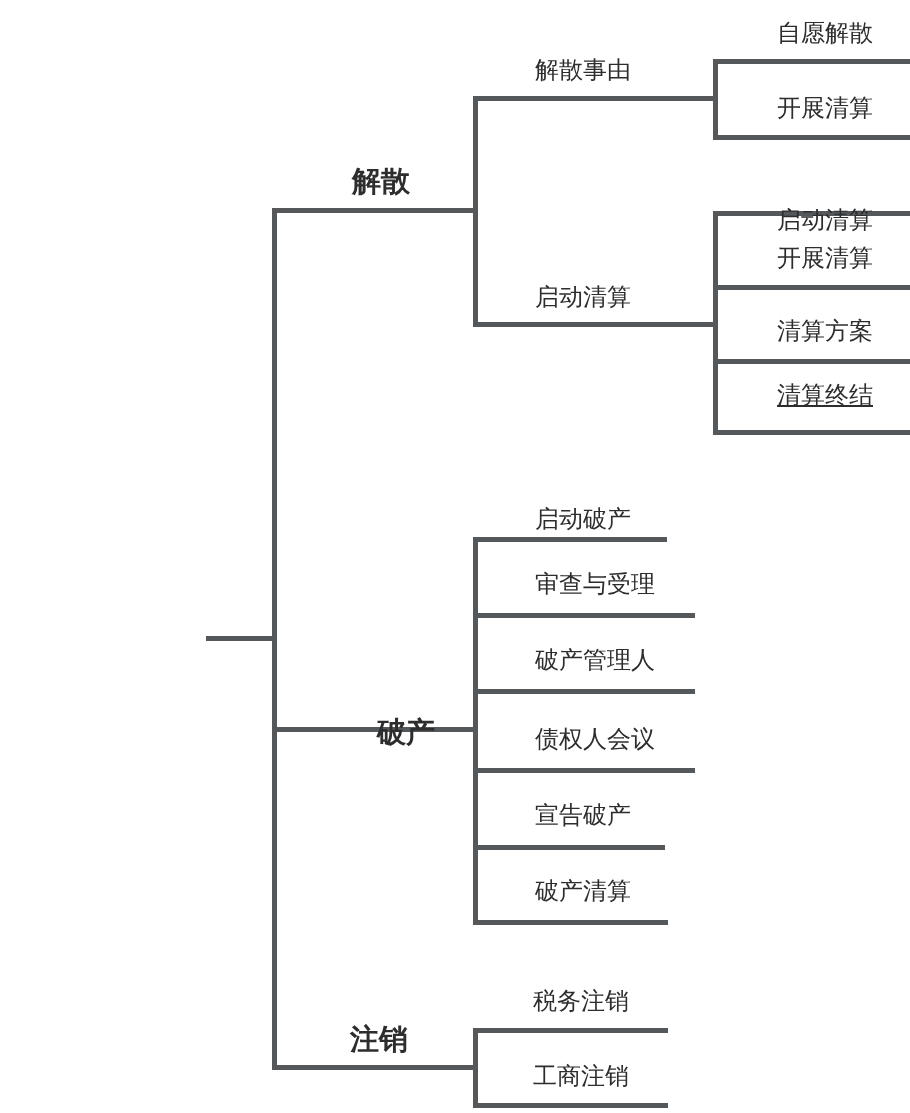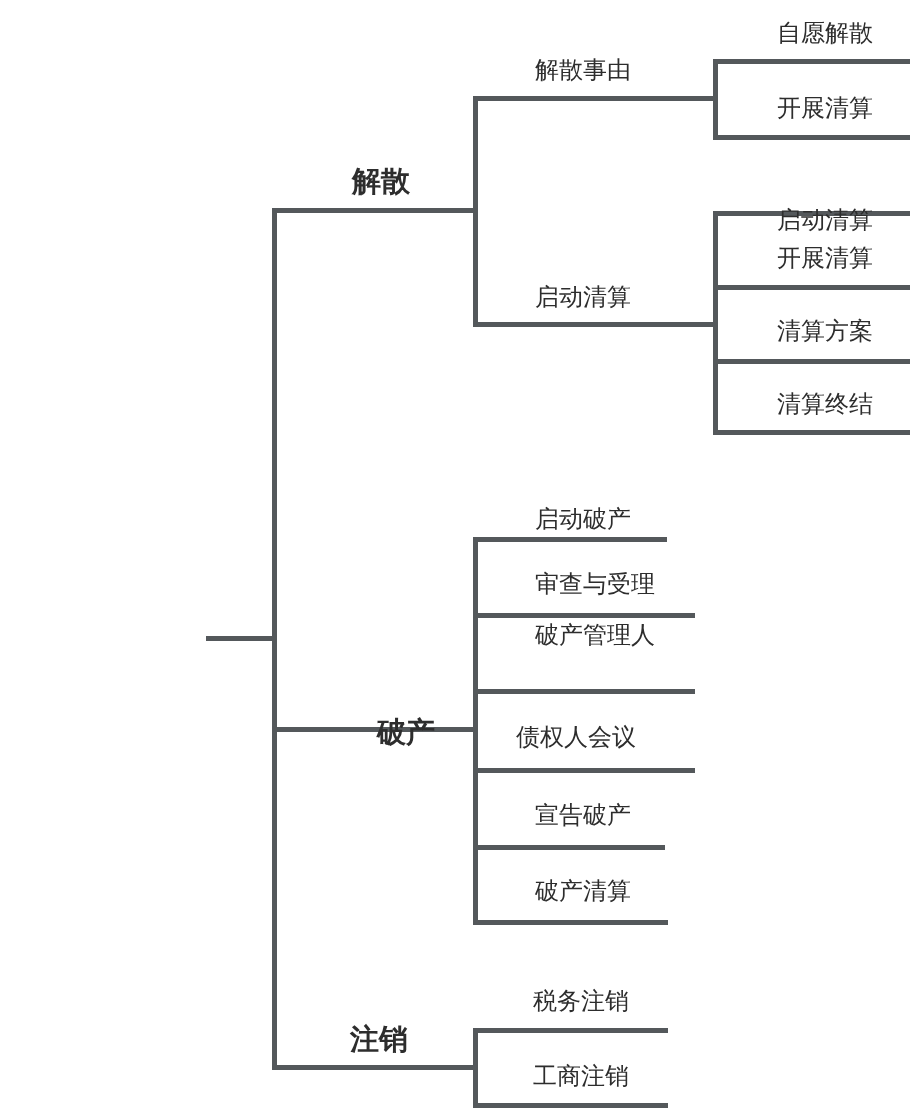--- a/index.html
+++ b/index.html
@@ -70,25 +70,25 @@
   .t-dissolution{left:352px;top:164px;text-align:right;}
   .t-bankruptcy{left:353px;top:715px;margin-left:24px;}
   .t-deregistration{left:350px;top:1022px;}
   .t-causes{left:535px;top:53px;}
   .t-dliq{left:535px;top:280px;}
   .t-voluntary{left:777px;top:16px;}
   .t-forced{left:777px;top:91px;}
   .t-startliq{left:777px;top:166px;margin-top:37px;}
   .t-conductliq{left:777px;top:241px;}
   .t-liqplan{left:777px;top:314px;}
-  .t-liqend{left:777px;top:387px;}
+  .t-liqend{left:777px;top:378px;text-decoration:underline;}
   .t-startbk{left:535px;top:490px;margin-top:12px;}
   .t-review{left:535px;top:567px;}
-  .t-admin{left:535px;top:618px;}
-  .t-creditors{left:516px;top:722px;font-family:Liberation Mono, monospace;}
+  .t-admin{left:535px;top:643px;}
+  .t-creditors{left:535px;top:722px;}
   .t-declare{left:535px;top:798px;}
   .t-bkliq{left:535px;top:874px;}
   .t-tax{left:533px;top:984px;}
   .t-business{left:533px;top:1059px;font-family:Liberation Serif, serif;}
 </style>
 </head>
 <body>
 
 <div id="canvas">
 

